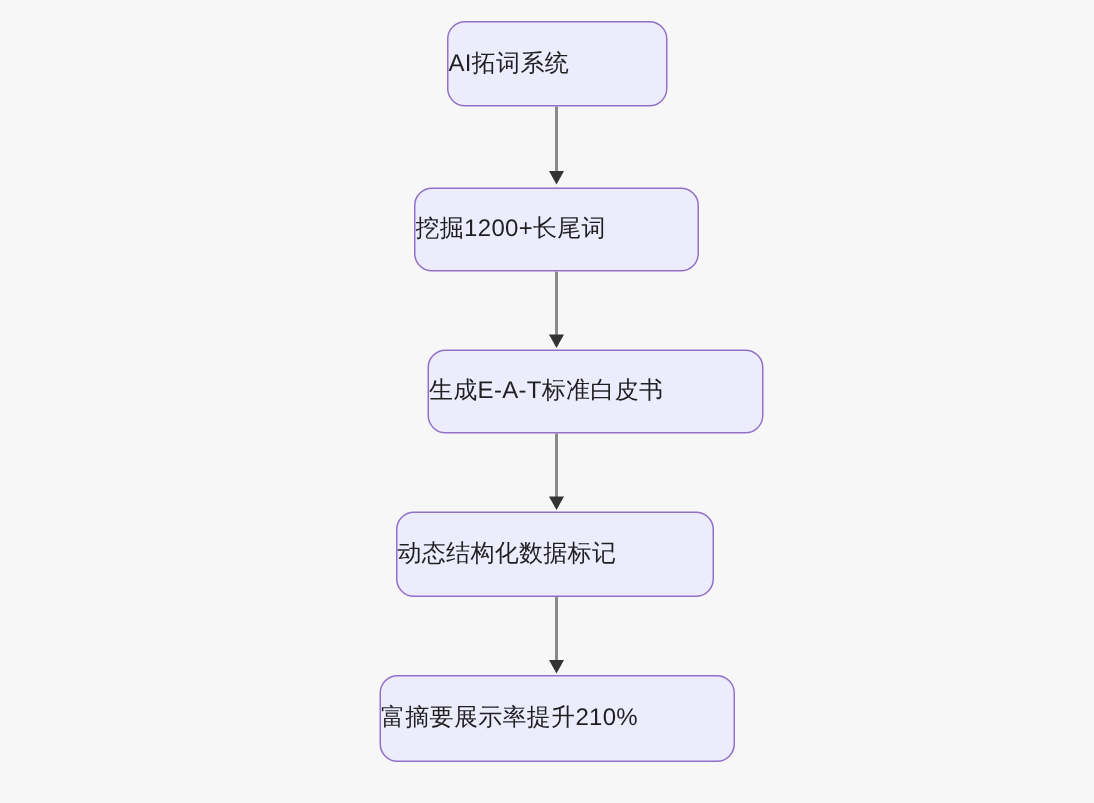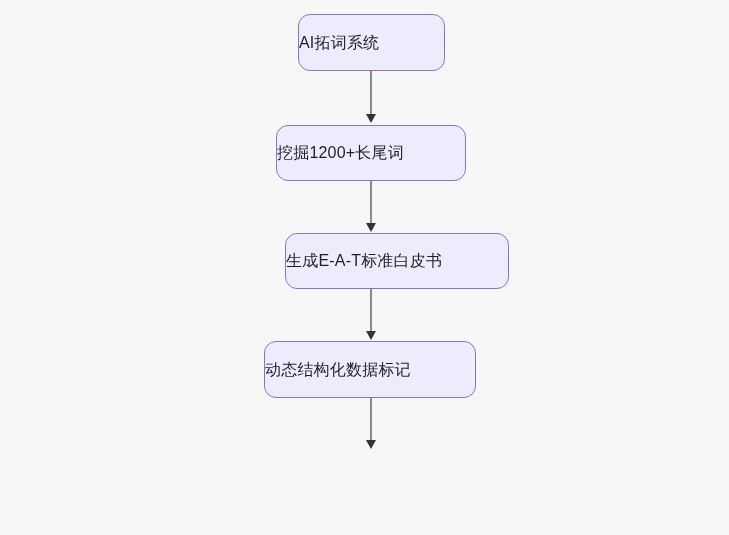--- a/index.html
+++ b/index.html
@@ -76,14 +76,17 @@
   </div>
 
   <div class="node" style="left:261px; top:233px; width:224px; height:56px;margin-left:24px;">
     <span class="node-label">生成E-A-T标准白皮书</span>
   </div>
 
   <div class="node" style="left:264px; top:341px; width:212px; height:57px;">
     <span class="node-label">动态结构化数据标记</span>
   </div>
 
+  <div class="node" style="left:253px; top:450px; width:237px; height:58px;">
+    <span class="node-label">富摘要展示率提升210%</span>
+  </div>
 
 </div>
 
 </body></html>

